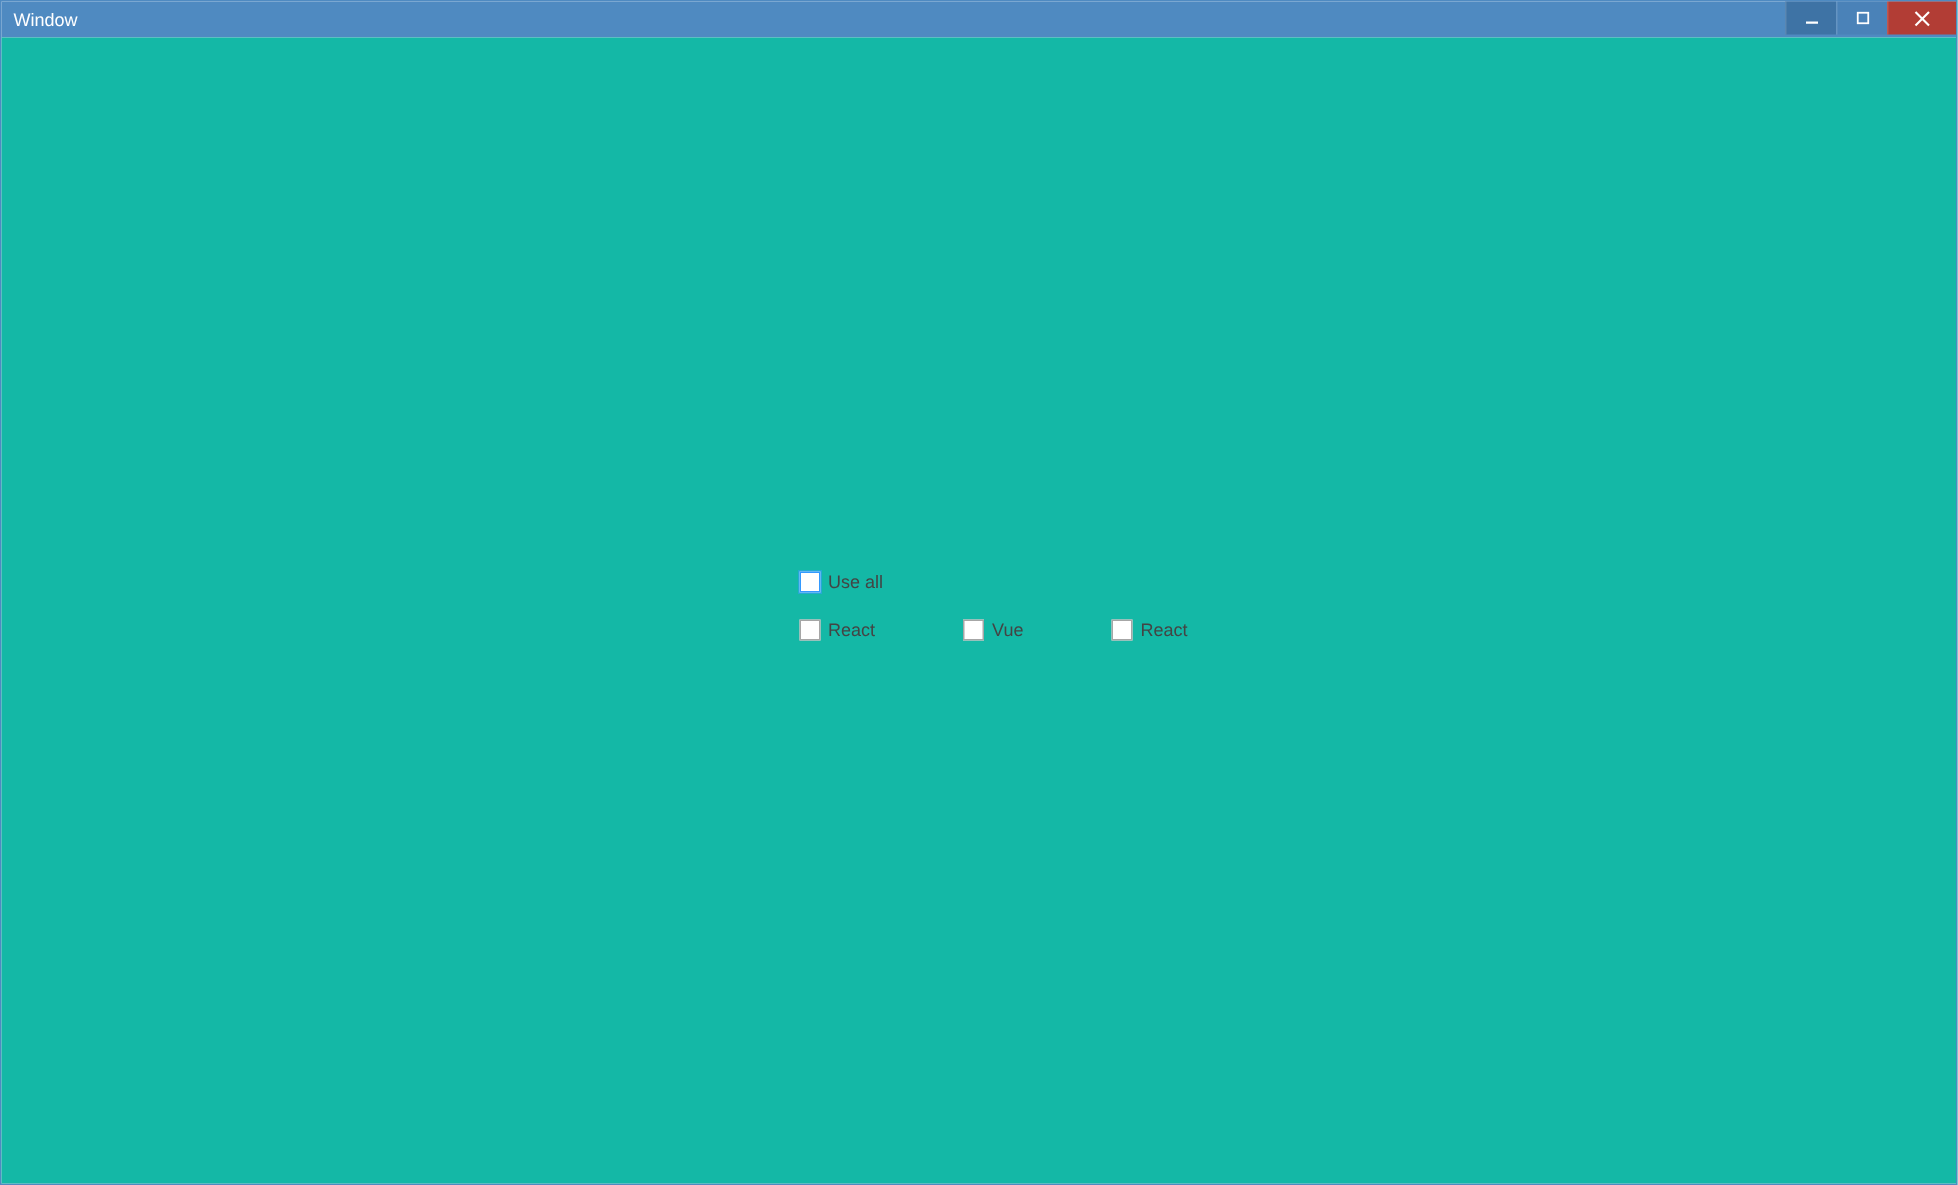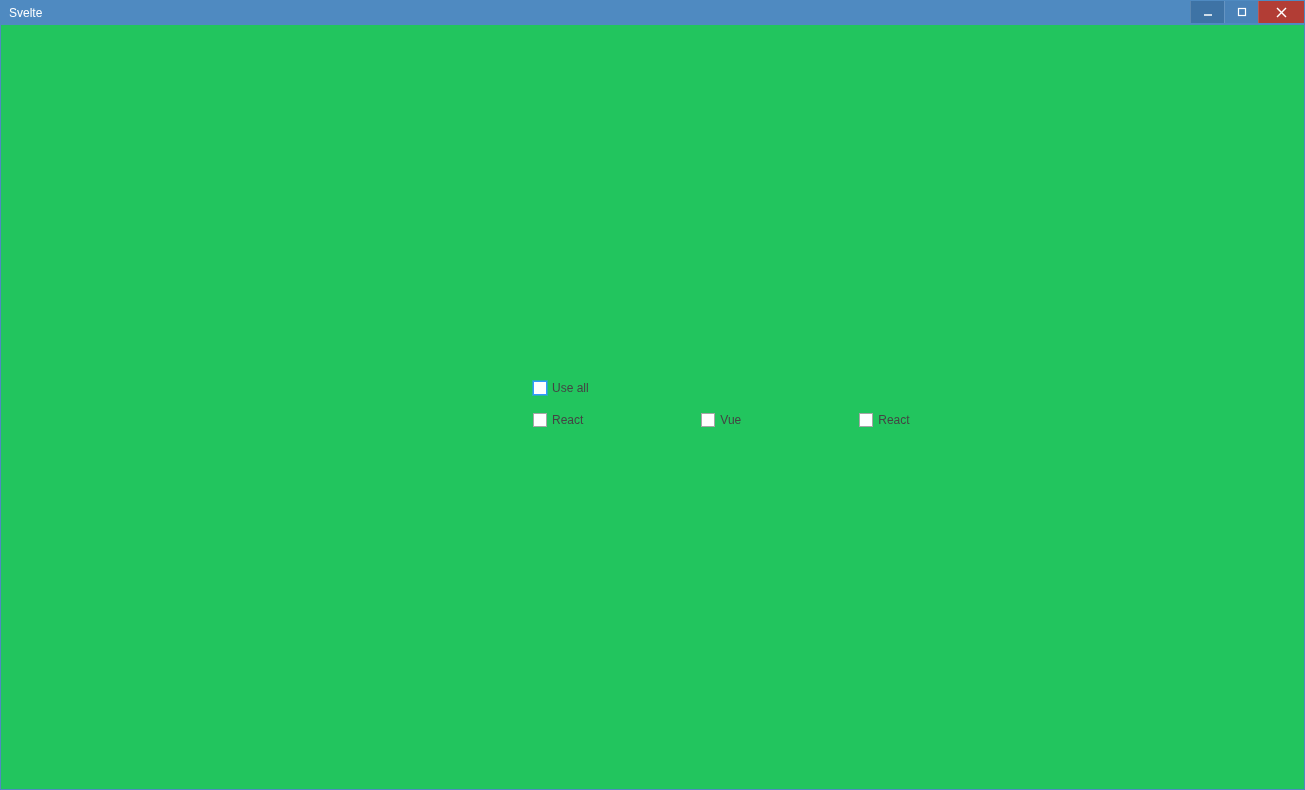--- a/index.html
+++ b/index.html
@@ -55,36 +55,36 @@
     }
     .win-btn.close {
       background: #b23d35;
       width: 46px;
     }
     .win-btn svg {
       display: block;
     }
     .content {
       flex: 1;
-      background: #22c55e;
+      background: #14b8a6;
       position: relative;
     }
     .checkbox-group {
       position: absolute;
       left: 532px;
       top: 356px;
     }
     .checkbox-row {
       display: flex;
       align-items: center;
       margin-bottom: 18px;
     }
     .checkbox-row-inline {
       display: flex;
-      gap: 118px;
+      gap: 59px;
     }
     .checkbox-item {
       display: flex;
       align-items: center;
       gap: 5px;
     }
     .checkbox-box {
       width: 14px;
       height: 14px;
       background: #ffffff;
@@ -99,21 +99,21 @@
       color: #444444;
       font-size: 12px;
       white-space: nowrap;
     }
   </style>
 </head>
 <body>
 
 <div class="window">
   <div class="titlebar">
-    <span class="titlebar-title">Svelte</span>
+    <span class="titlebar-title">Window</span>
     <div class="window-controls">
       <div class="win-btn minimize">
         <svg width="10" height="10" viewBox="0 0 10 10">
           <line x1="1" y1="8" x2="9" y2="8" stroke="#ffffff" stroke-width="1.5"></line>
         </svg>
       </div>
       <div class="win-btn maximize">
         <svg width="10" height="10" viewBox="0 0 10 10">
           <rect x="1.5" y="1.5" width="7" height="7" fill="none" stroke="#ffffff" stroke-width="1.2"></rect>
         </svg>

